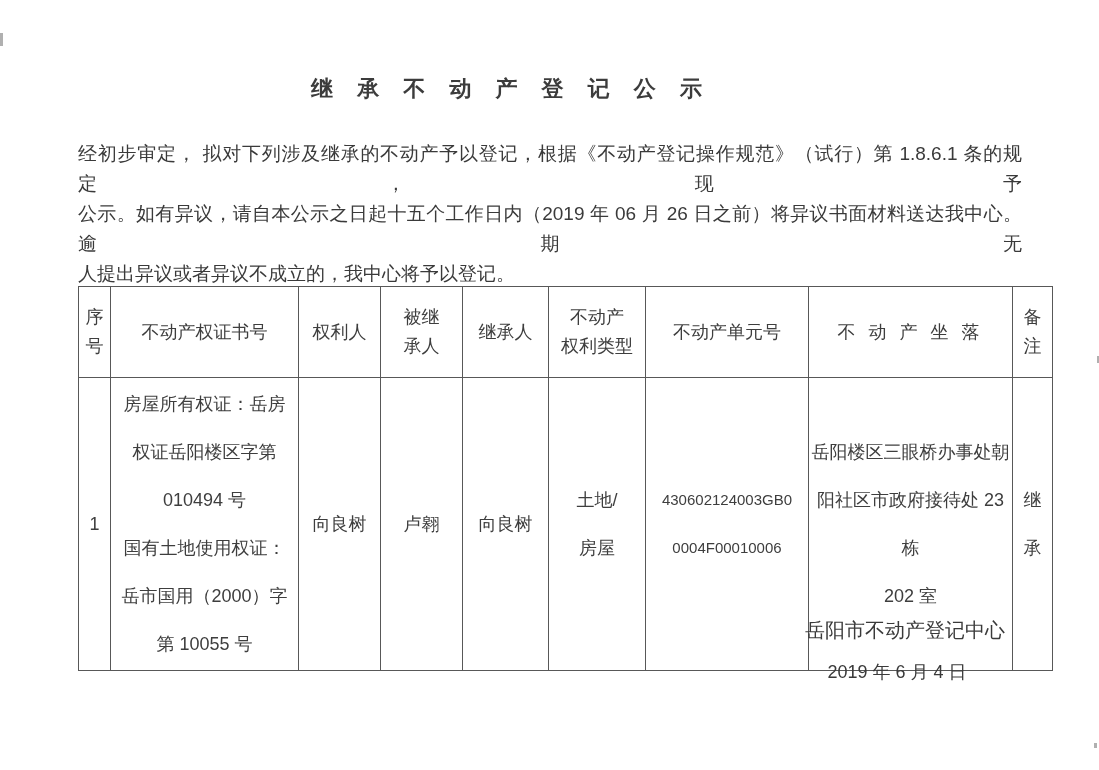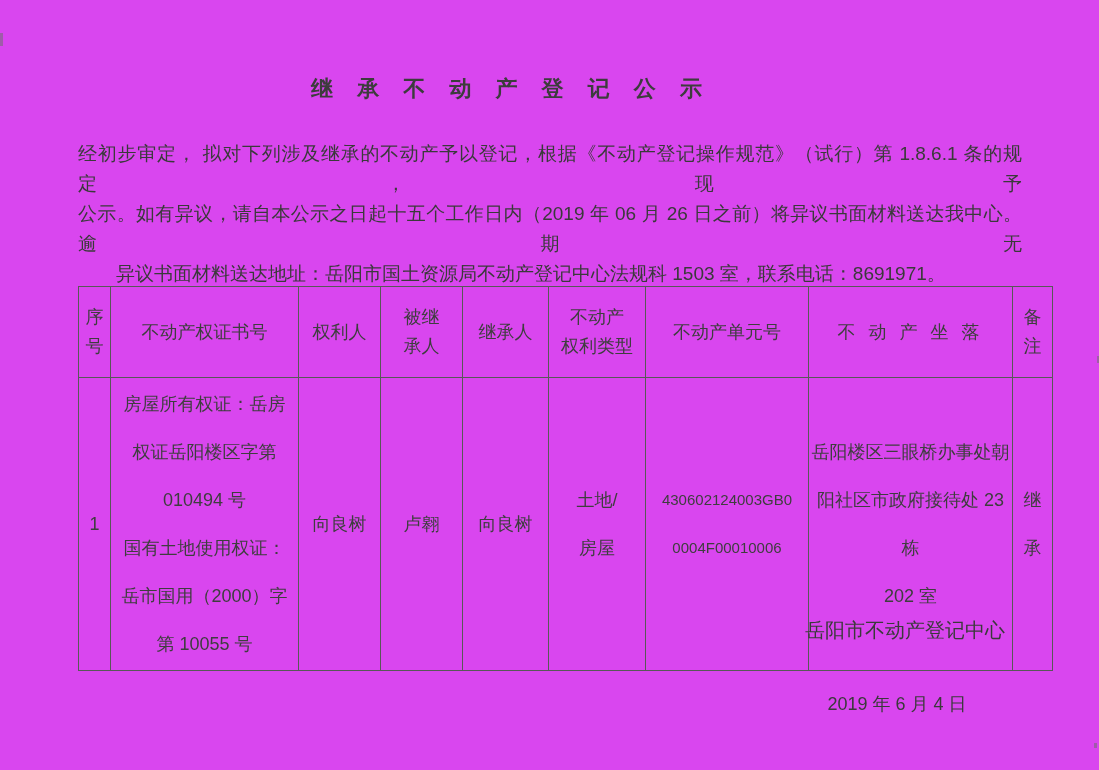--- a/index.html
+++ b/index.html
@@ -6,21 +6,21 @@
     margin: 0;
     padding: 0;
     background: #e8e8e6;
     font-family: "Liberation Sans", "DejaVu Sans", sans-serif;
   }
   .page {
     position: relative;
     width: 1099px;
     height: 770px;
     margin: 0 auto;
-    background: #d946ef;
+    background: #ffffff;
     color: #3a3a3a;
     overflow: hidden;
   }
   
   .speck { position: absolute; background: #6f6f6f; opacity: .55; }
   .speck.s1 { left: 0; top: 33px; width: 3px; height: 13px; }
   .speck.s2 { right: 0; top: 356px; width: 2px; height: 7px; }
   .speck.s3 { right: 2px; top: 743px; width: 3px; height: 5px; }
 
   .doc-title {
@@ -78,37 +78,36 @@
     transform: translateX(-50%);
     white-space: nowrap;
     font-size: 20px;
   }
   .date-line {
     position: absolute;
     left: 897px; top: 660px;
     transform: translateX(-50%);
     white-space: nowrap;
     font-size: 18px;
-    margin-top: 32px;
   }
 </style>
 </head>
 <body>
 
 <div class="page">
   <div class="speck s1"></div>
   <div class="speck s2"></div>
   <div class="speck s3"></div>
 
   <div class="doc-title">继 承 不 动 产 登 记 公 示</div>
 
   <div class="body-text">
     <div class="body-line jfull">经初步审定， 拟对下列涉及继承的不动产予以登记，根据《不动产登记操作规范》（试行）第 1.8.6.1 条的规定，现予</div>
     <div class="body-line jfull">公示。如有异议，请自本公示之日起十五个工作日内（2019 年 06 月 26 日之前）将异议书面材料送达我中心。逾期无</div>
-    <div class="body-line indent">异议书面材料送达地址：岳阳市国土资源局不动产登记中心法规科 1503 室，联系电话：8691971。</div>
+    <div class="body-line">人提出异议或者异议不成立的，我中心将予以登记。</div>
   </div>
 
   <table class="reg-table">
     <colgroup>
       <col style="width:32px">
       <col style="width:188px">
       <col style="width:82px">
       <col style="width:82px">
       <col style="width:86px">
       <col style="width:97px">

